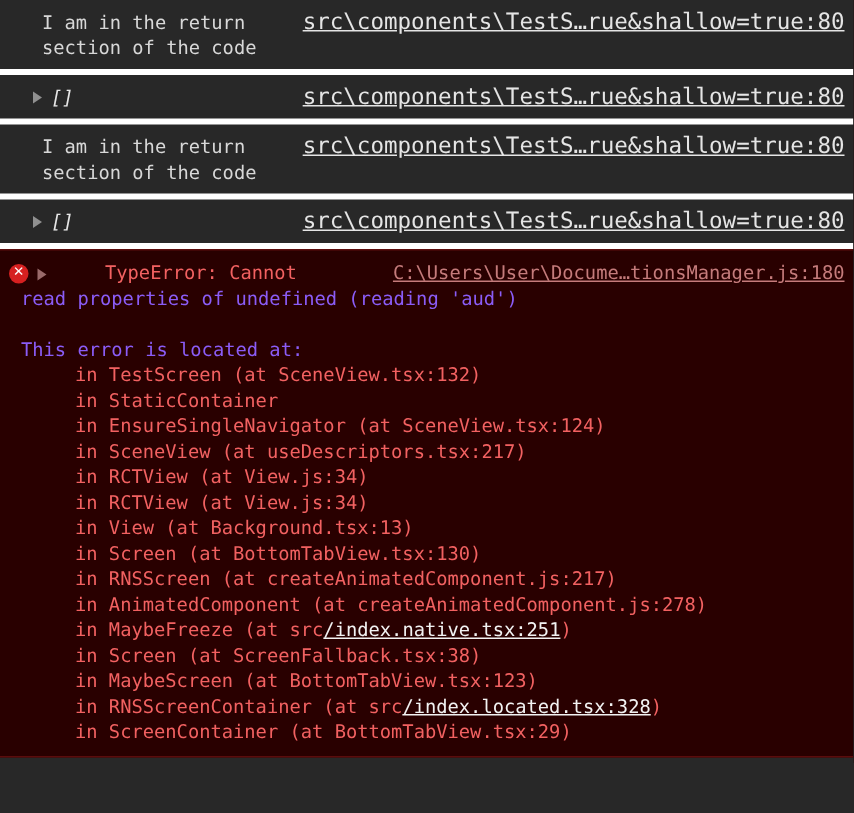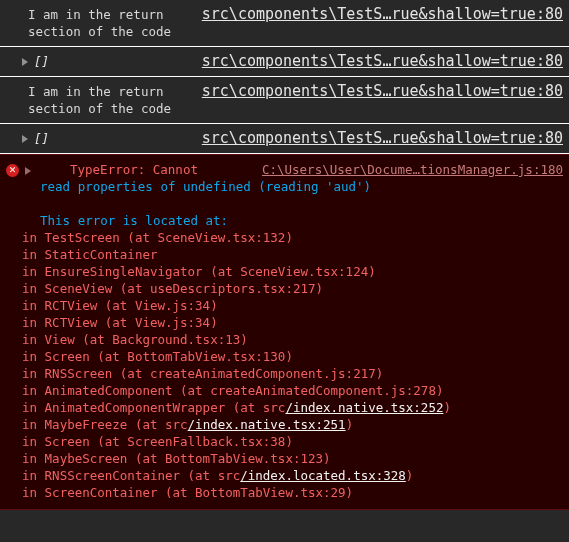--- a/index.html
+++ b/index.html
@@ -20,21 +20,21 @@
     -webkit-font-smoothing: antialiased;
   }
 
   
   .row {
     position: relative;
     display: flex;
     align-items: flex-start;
     justify-content: space-between;
     box-sizing: border-box;
-    border-bottom: 1px solid #ffffff;
+    border-bottom: 4px solid #ffffff;
     padding: 6px 4px 6px 0;
     min-height: 28px;
   }
   .row-msg {
     display: flex;
     align-items: flex-start;
     padding-left: 28px;
     flex: 0 0 auto;
     max-width: 210px;
   }
@@ -123,33 +123,33 @@
   .err-src-link {
     color: #c57b7b;
     text-decoration: underline;
     white-space: nowrap;
     font-size: 12.5px;
     line-height: 17px;
     cursor: pointer;
     padding-right: 2px;
   }
   .err-body {
-    color: #0ea5e9;
-    font-size: 12.5px;
-    line-height: 17px;
-    padding-left: 40px;
+    color: #8b5cf6;
+    font-size: 12.5px;
+    line-height: 17px;
+    padding-left: 14px;
     white-space: pre-wrap;
     margin-top: 0px;
   }
   .blank-line { height: 17px; }
   .stack-line {
     color: #f26161;
     font-size: 12.5px;
     line-height: 17px;
-    padding-left: 22px;
+    padding-left: 50px;
     white-space: pre;
   }
   .stack-line .file-link {
     color: #f2f2f2;
     text-decoration: underline;
     cursor: pointer;
   }
 </style>
 </head>
 <body>
@@ -203,21 +203,20 @@
         <div class="stack-line"><span>in TestScreen (at SceneView.tsx:132)</span></div>
         <div class="stack-line"><span>in StaticContainer</span></div>
         <div class="stack-line"><span>in EnsureSingleNavigator (at SceneView.tsx:124)</span></div>
         <div class="stack-line"><span>in SceneView (at useDescriptors.tsx:217)</span></div>
         <div class="stack-line"><span>in RCTView (at View.js:34)</span></div>
         <div class="stack-line"><span>in RCTView (at View.js:34)</span></div>
         <div class="stack-line"><span>in View (at Background.tsx:13)</span></div>
         <div class="stack-line"><span>in Screen (at BottomTabView.tsx:130)</span></div>
         <div class="stack-line"><span>in RNSScreen (at createAnimatedComponent.js:217)</span></div>
         <div class="stack-line"><span>in AnimatedComponent (at createAnimatedComponent.js:278)</span></div>
-        <div class="stack-line"><span>in AnimatedComponentWrapper (at src</span><a class="file-link">/index.native.tsx:252</a><span>)</span></div>
         <div class="stack-line"><span>in MaybeFreeze (at src</span><a class="file-link">/index.native.tsx:251</a><span>)</span></div>
         <div class="stack-line"><span>in Screen (at ScreenFallback.tsx:38)</span></div>
         <div class="stack-line"><span>in MaybeScreen (at BottomTabView.tsx:123)</span></div>
         <div class="stack-line"><span>in RNSScreenContainer (at src</span><a class="file-link">/index.located.tsx:328</a><span>)</span></div>
         <div class="stack-line"><span>in ScreenContainer (at BottomTabView.tsx:29)</span></div>
       </div>
   </div>
 
 </div>
 

